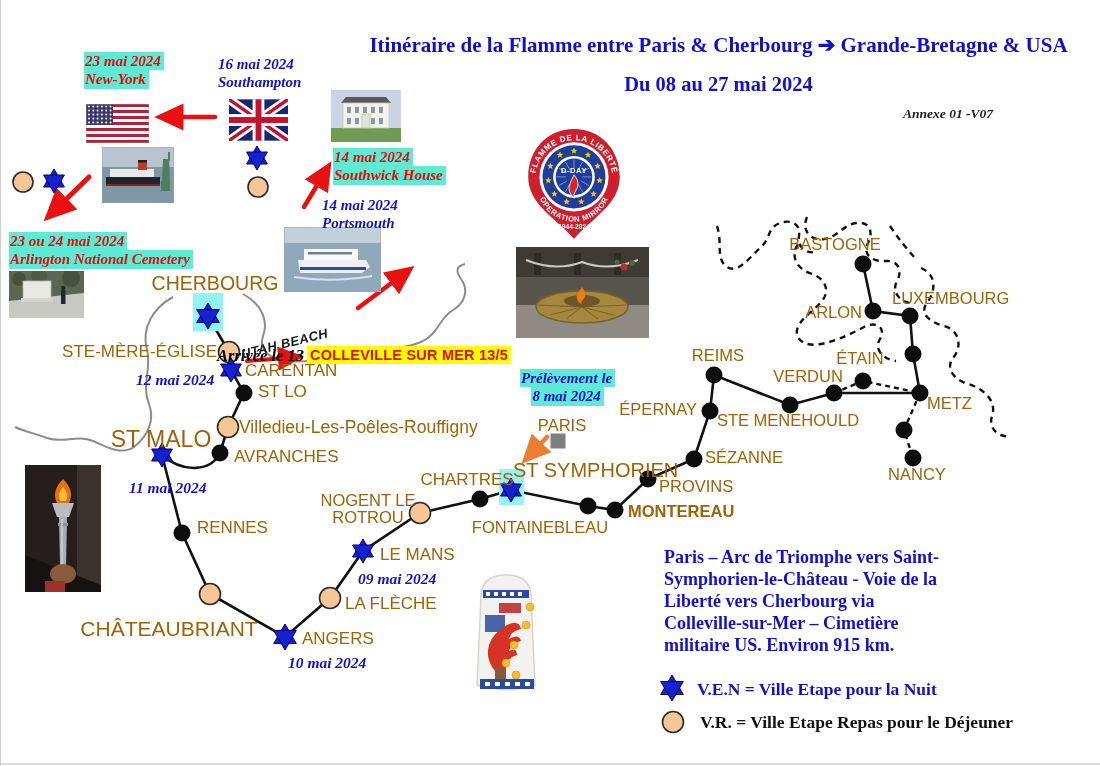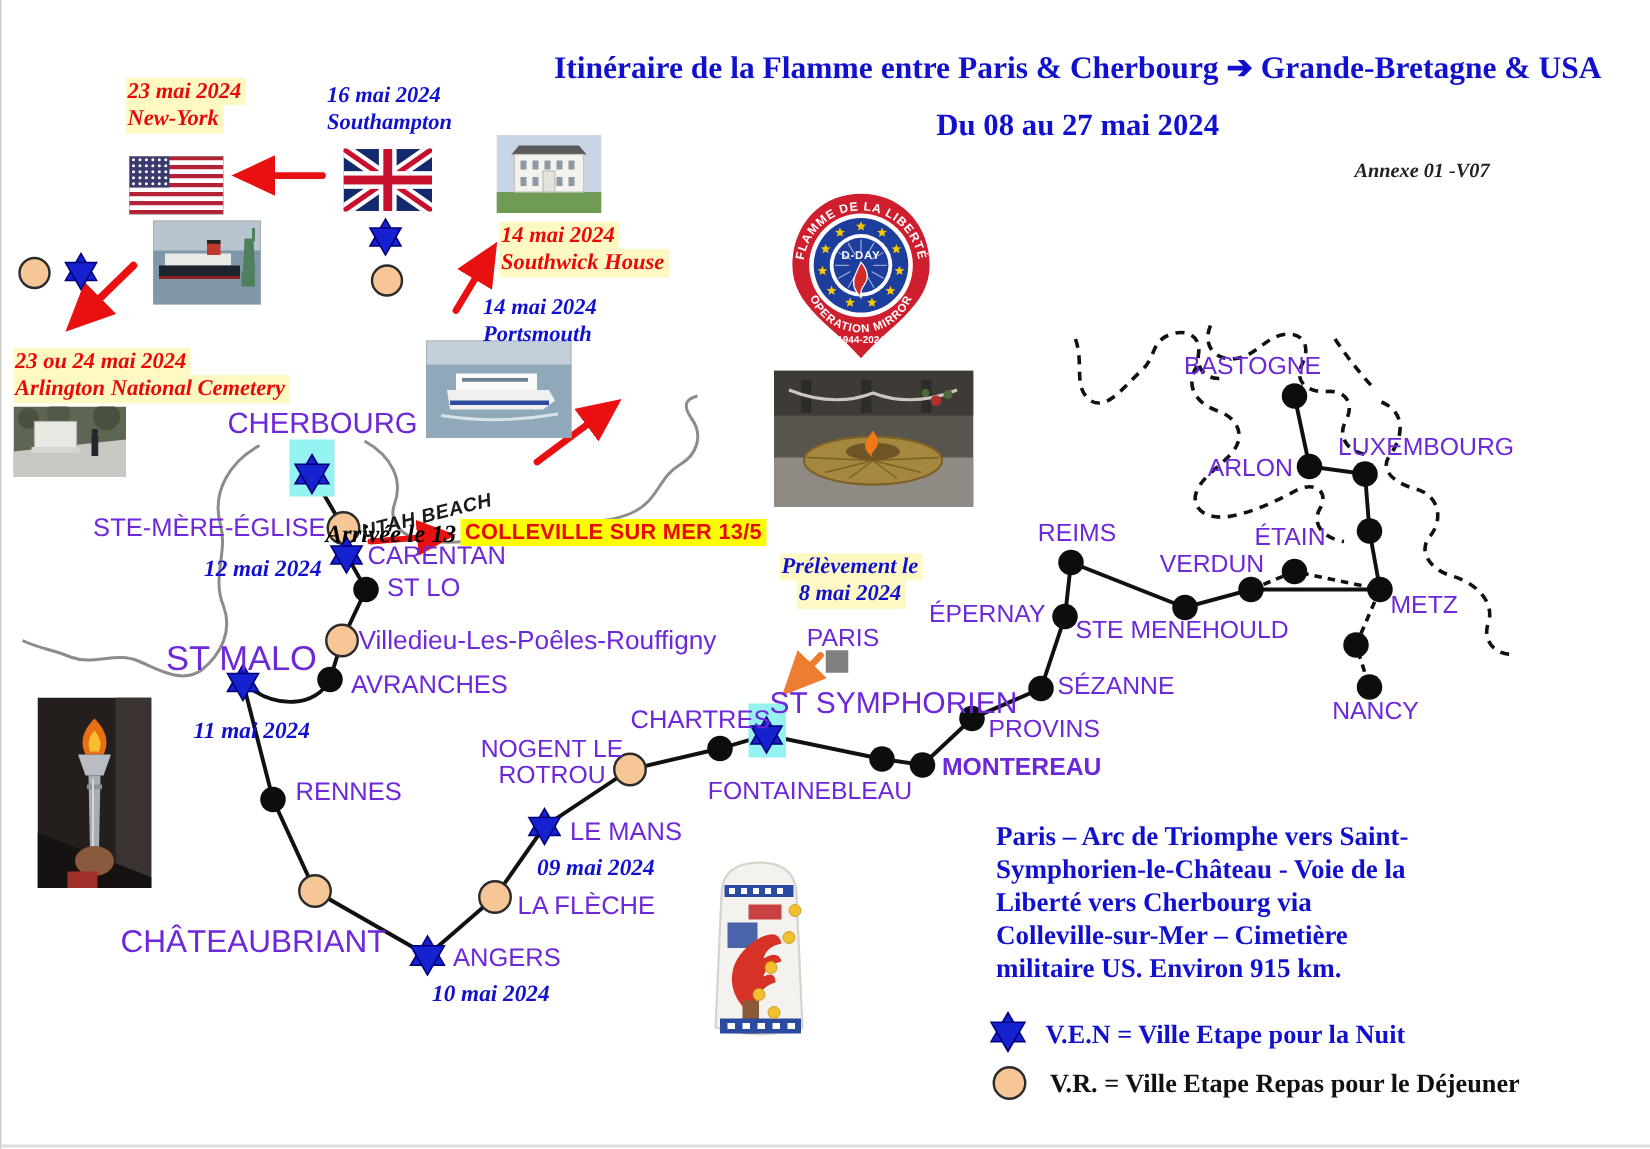--- a/index.html
+++ b/index.html
@@ -8,26 +8,26 @@
   #bottom-rule{position:absolute;left:0;top:763px;width:1100px;height:2px;background:#dcdcdc;}
   .abs{position:absolute;}
   
   .title{font-family:"Liberation Serif",serif;font-weight:bold;color:#1010CE;font-size:21px;text-align:center;}
   .subtitle{font-family:"Liberation Serif",serif;font-weight:bold;color:#1010CE;font-size:20.5px;text-align:center;}
   .annexe{font-family:"Liberation Serif",serif;font-weight:bold;font-style:italic;color:#222;font-size:13.5px;}
   .co{line-height:1.22;}
   .co .ln{display:table;padding:0 3px 0 1px;}
   .red-it{font-family:"Liberation Serif",serif;font-weight:bold;font-style:italic;color:#E80A0A;font-size:15px;}
   .blue-it{font-family:"Liberation Serif",serif;font-weight:bold;font-style:italic;color:#1010CE;font-size:15px;}
-  .bg-y{background:#fef9c3;}
+  .bg-y{background:#5eead4;}
   .arrivee{font-family:"Liberation Serif",serif;font-weight:bold;font-style:italic;color:#000000;font-size:16.5px;margin-top:41px;}
   .colleville{font-weight:bold;color:#E80A0A;font-size:14.5px;background:#FFFF00;padding:1px 3px;letter-spacing:.2px;}
   .utah{font-style:italic;font-weight:600;color:#1a1a1a;font-size:13px;transform:rotate(-14deg);letter-spacing:.4px;}
   .dateline{font-family:"Liberation Serif",serif;font-weight:bold;font-style:italic;color:#1010CE;font-size:15.5px;}
-  .clabel{position:absolute;color:#6d28d9;white-space:pre;line-height:1.05;}
+  .clabel{position:absolute;color:#a16207;white-space:pre;line-height:1.05;}
   .summary{font-family:"Liberation Serif",serif;font-weight:bold;color:#1010CE;font-size:18px;
            line-height:22px;white-space:pre-line;}
   .leg-blue{font-family:"Liberation Serif",serif;font-weight:bold;color:#1010CE;font-size:17.5px;}
   .leg-black{font-family:"Liberation Serif",serif;font-weight:bold;color:#111;font-size:17.5px;}
   svg{display:block;}
 </style>
 </head>
 <body>
 
 <div id="page">

